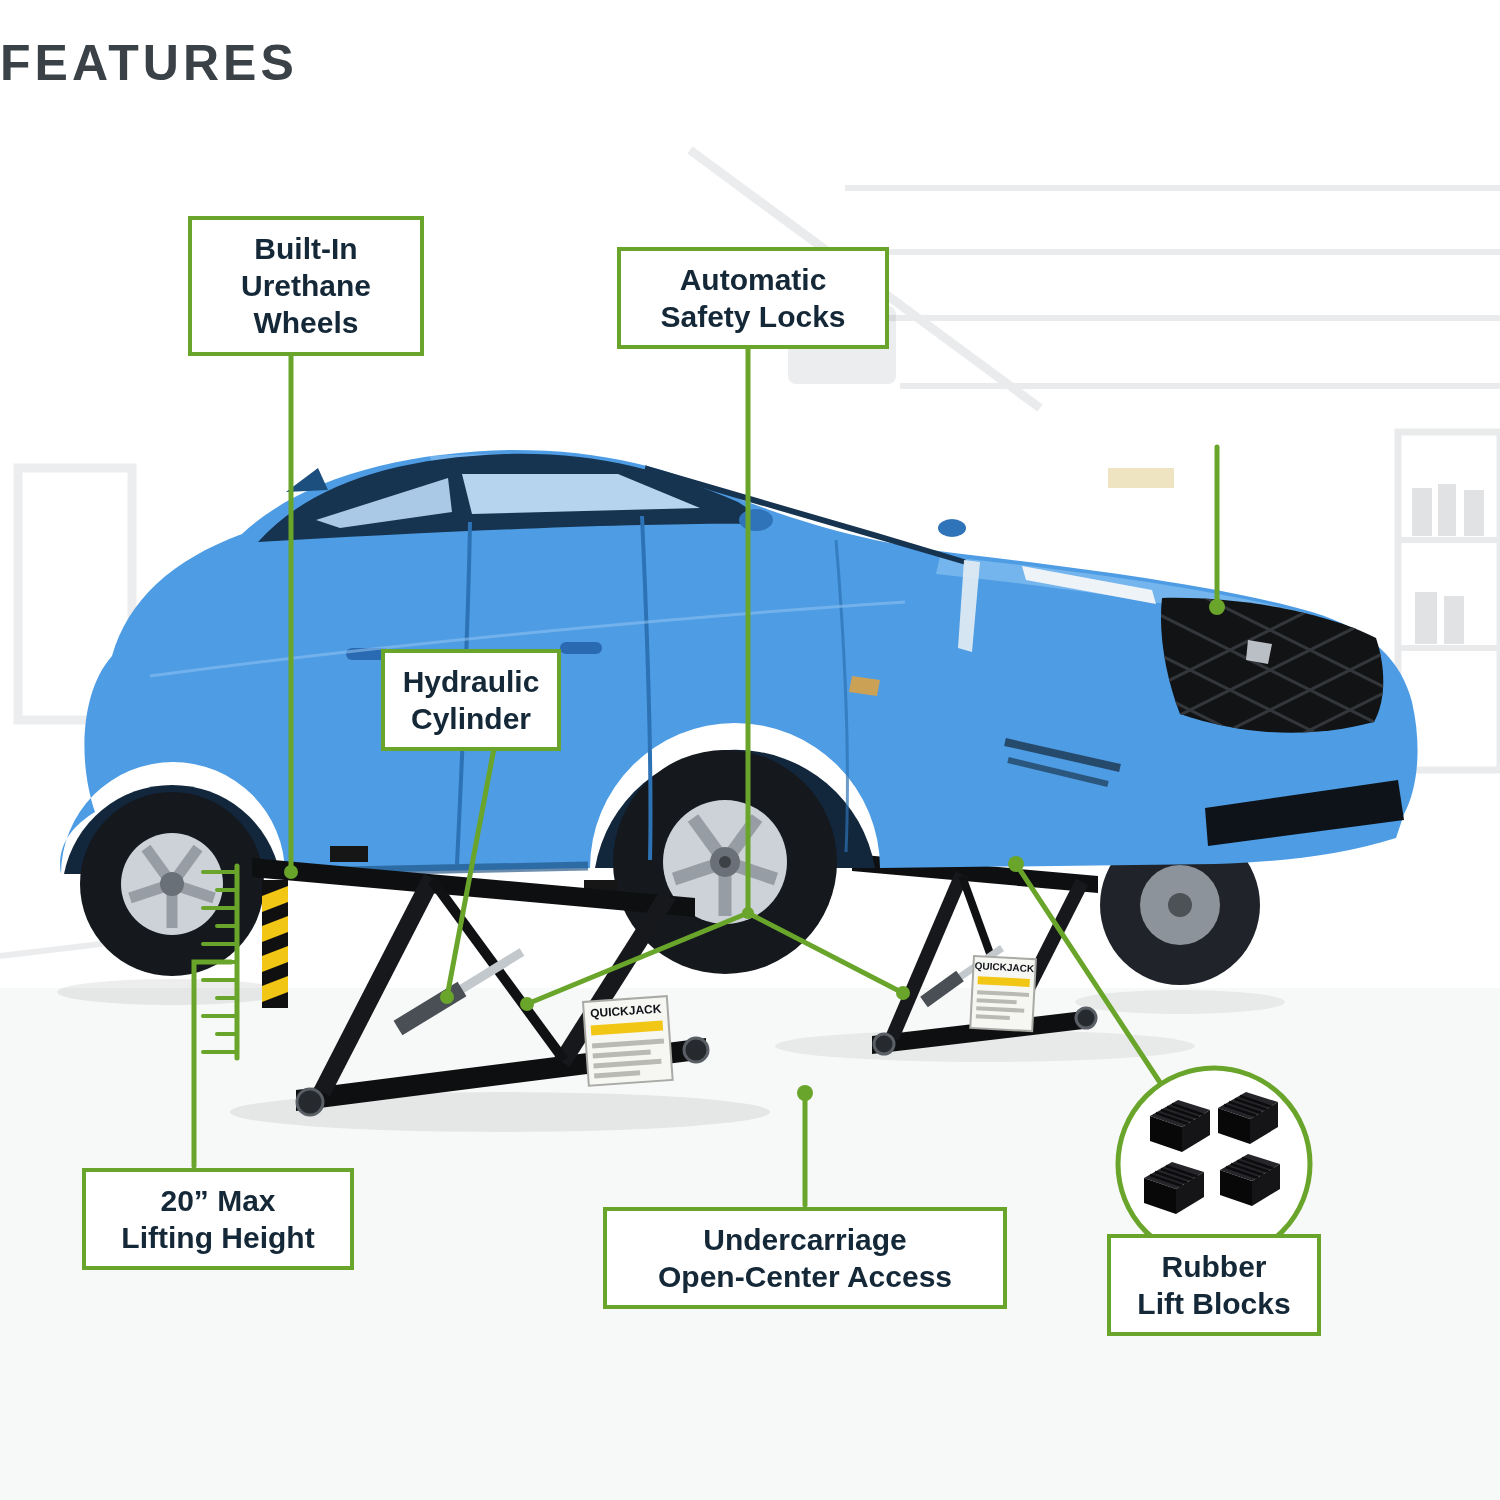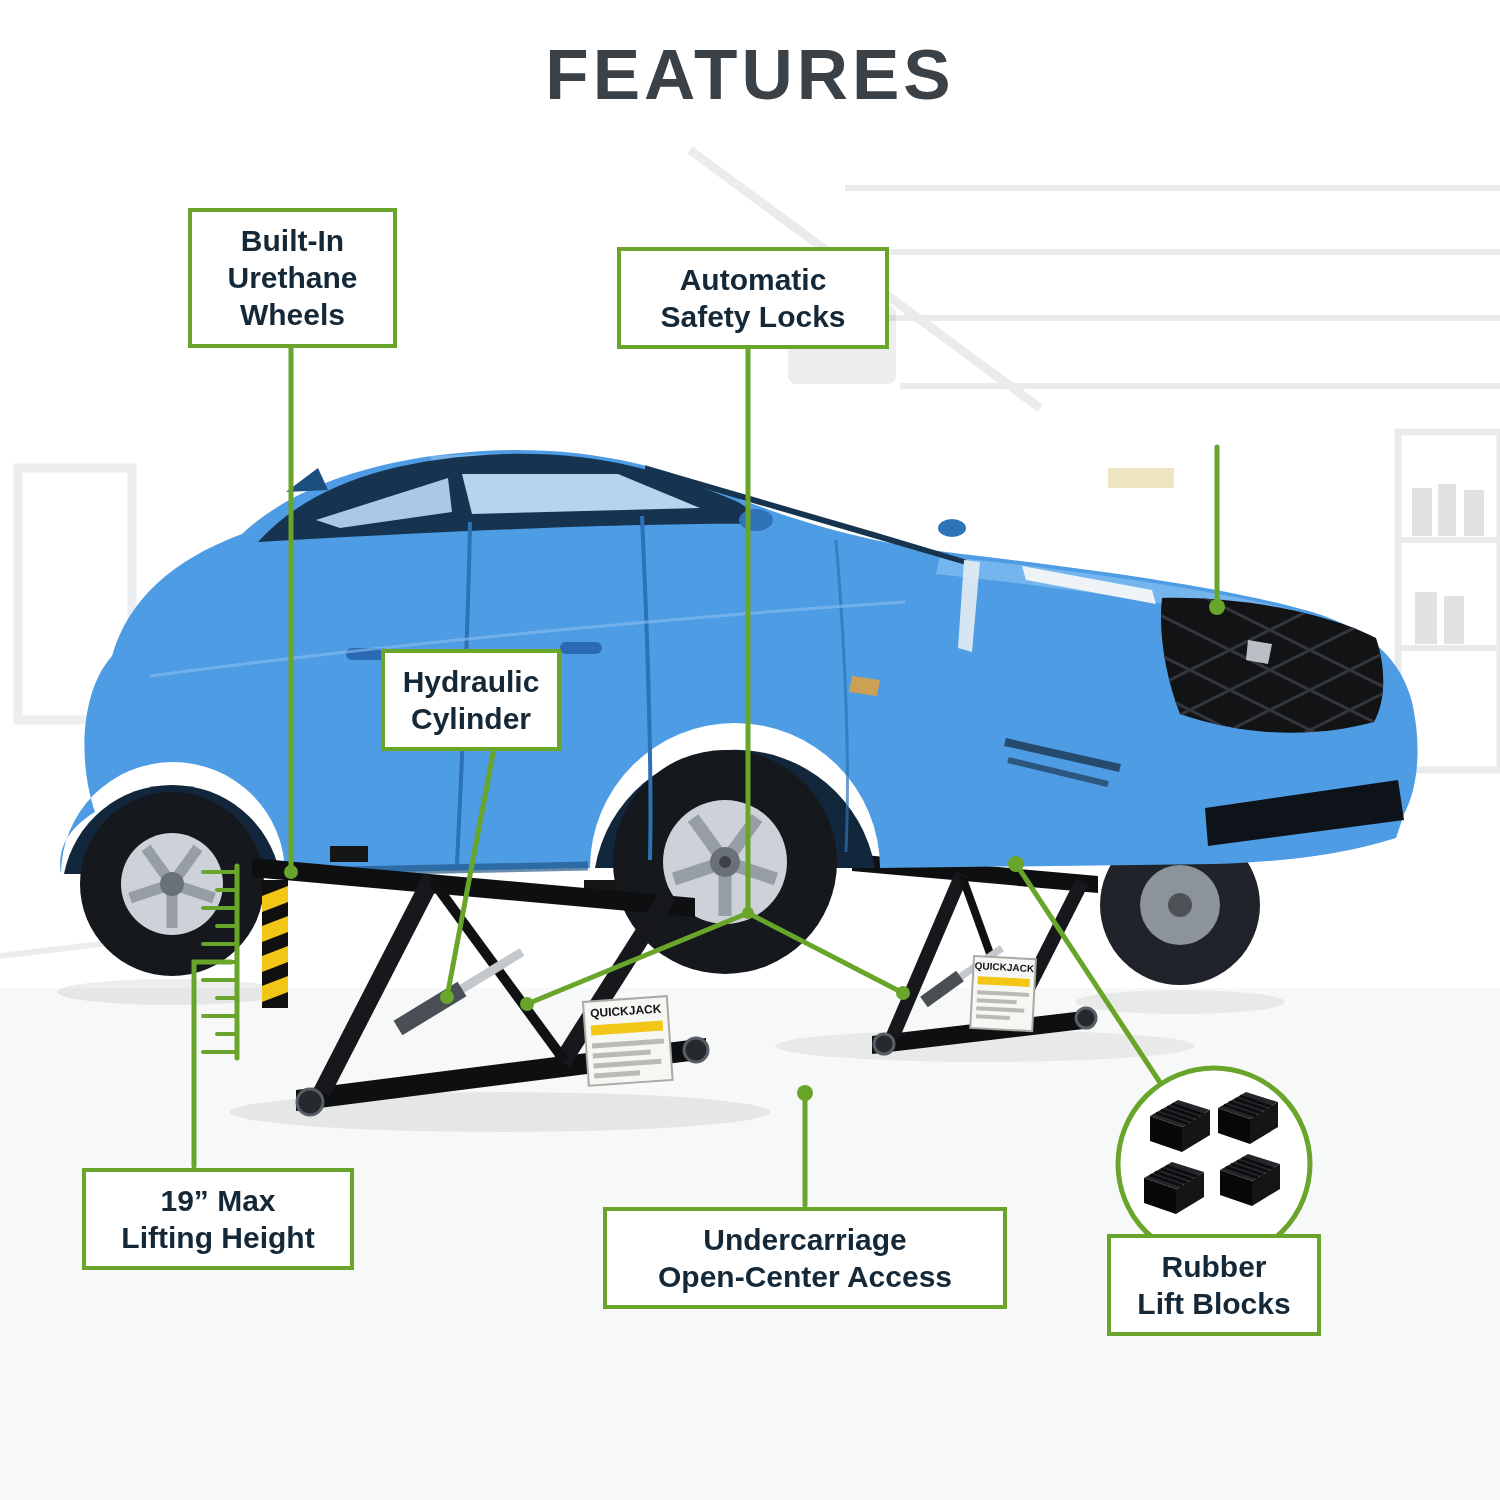--- a/index.html
+++ b/index.html
@@ -6,22 +6,22 @@
     --accent-green:#6aa52b;
     --title-text:#3a4248;
     --label-text:#142838;
     --car-blue:#4d9ce4;
   }
   *{box-sizing:border-box}
   html,body{margin:0;padding:0}
   body{width:1500px;height:1500px;background:#fff;font-family:"Liberation Sans",sans-serif}
   .stage{position:relative;width:1500px;height:1500px;overflow:hidden;background:#fff}
   .scene{position:absolute;left:0;top:0;width:1500px;height:1500px}
-  .title{position:absolute;top:34px;left:0;width:100%;margin:0;text-align:center;
-         font-size:71px;font-weight:800;letter-spacing:4px;color:var(--title-text)}
+  .title{position:absolute;top:34px;left:0;width:100%;margin:0;text-align:left;
+         font-size:50px;font-weight:800;letter-spacing:4px;color:var(--title-text)}
   .callout{position:absolute;display:flex;align-items:center;justify-content:center;
            background:#fff;border:4px solid var(--accent-green);padding:10px 8px}
   .callout-text{white-space:pre-line;text-align:center;font-weight:700;font-size:30px;
                 line-height:1.24;color:var(--label-text)}
   .lead{stroke:var(--accent-green);stroke-width:5;fill:none;stroke-linecap:round}
   .dot{fill:var(--accent-green)}
   .badge-circle{fill:#fff;stroke:var(--accent-green);stroke-width:5}
   .car-body{fill:var(--car-blue)}
 </style>
 </head>
@@ -259,39 +259,39 @@
       <circle class="badge-circle" cx="1214" cy="1164" r="96"></circle>
       <use href="#liftblock" transform="translate(1150,1100)"></use>
       <use href="#liftblock" transform="translate(1218,1092)"></use>
       <use href="#liftblock" transform="translate(1144,1162)"></use>
       <use href="#liftblock" transform="translate(1220,1154)"></use>
     </g>
   </svg>
 
   <h1 class="title">FEATURES</h1>
 
-  <div class="callout" style="left:188px;top:208px;width:209px;min-height:130px">
+  <div class="callout" style="left:188px;top:216px;width:236px;min-height:130px">
     <span class="callout-text">Built-In
 Urethane
 Wheels</span>
   </div>
 
   <div class="callout" style="left:617px;top:247px;width:272px;min-height:94px">
     <span class="callout-text">Automatic
 Safety Locks</span>
   </div>
 
 
   <div class="callout" style="left:381px;top:649px;width:180px;min-height:94px">
     <span class="callout-text">Hydraulic
 Cylinder</span>
   </div>
 
   <div class="callout" style="left:82px;top:1168px;width:272px;min-height:96px">
-    <span class="callout-text">19” Max
+    <span class="callout-text">20” Max
 Lifting Height</span>
   </div>
 
   <div class="callout" style="left:1107px;top:1234px;width:214px;min-height:96px">
     <span class="callout-text">Rubber
 Lift Blocks</span>
   </div>
 
   <div class="callout" style="left:603px;top:1207px;width:404px;min-height:94px">
     <span class="callout-text">Undercarriage

